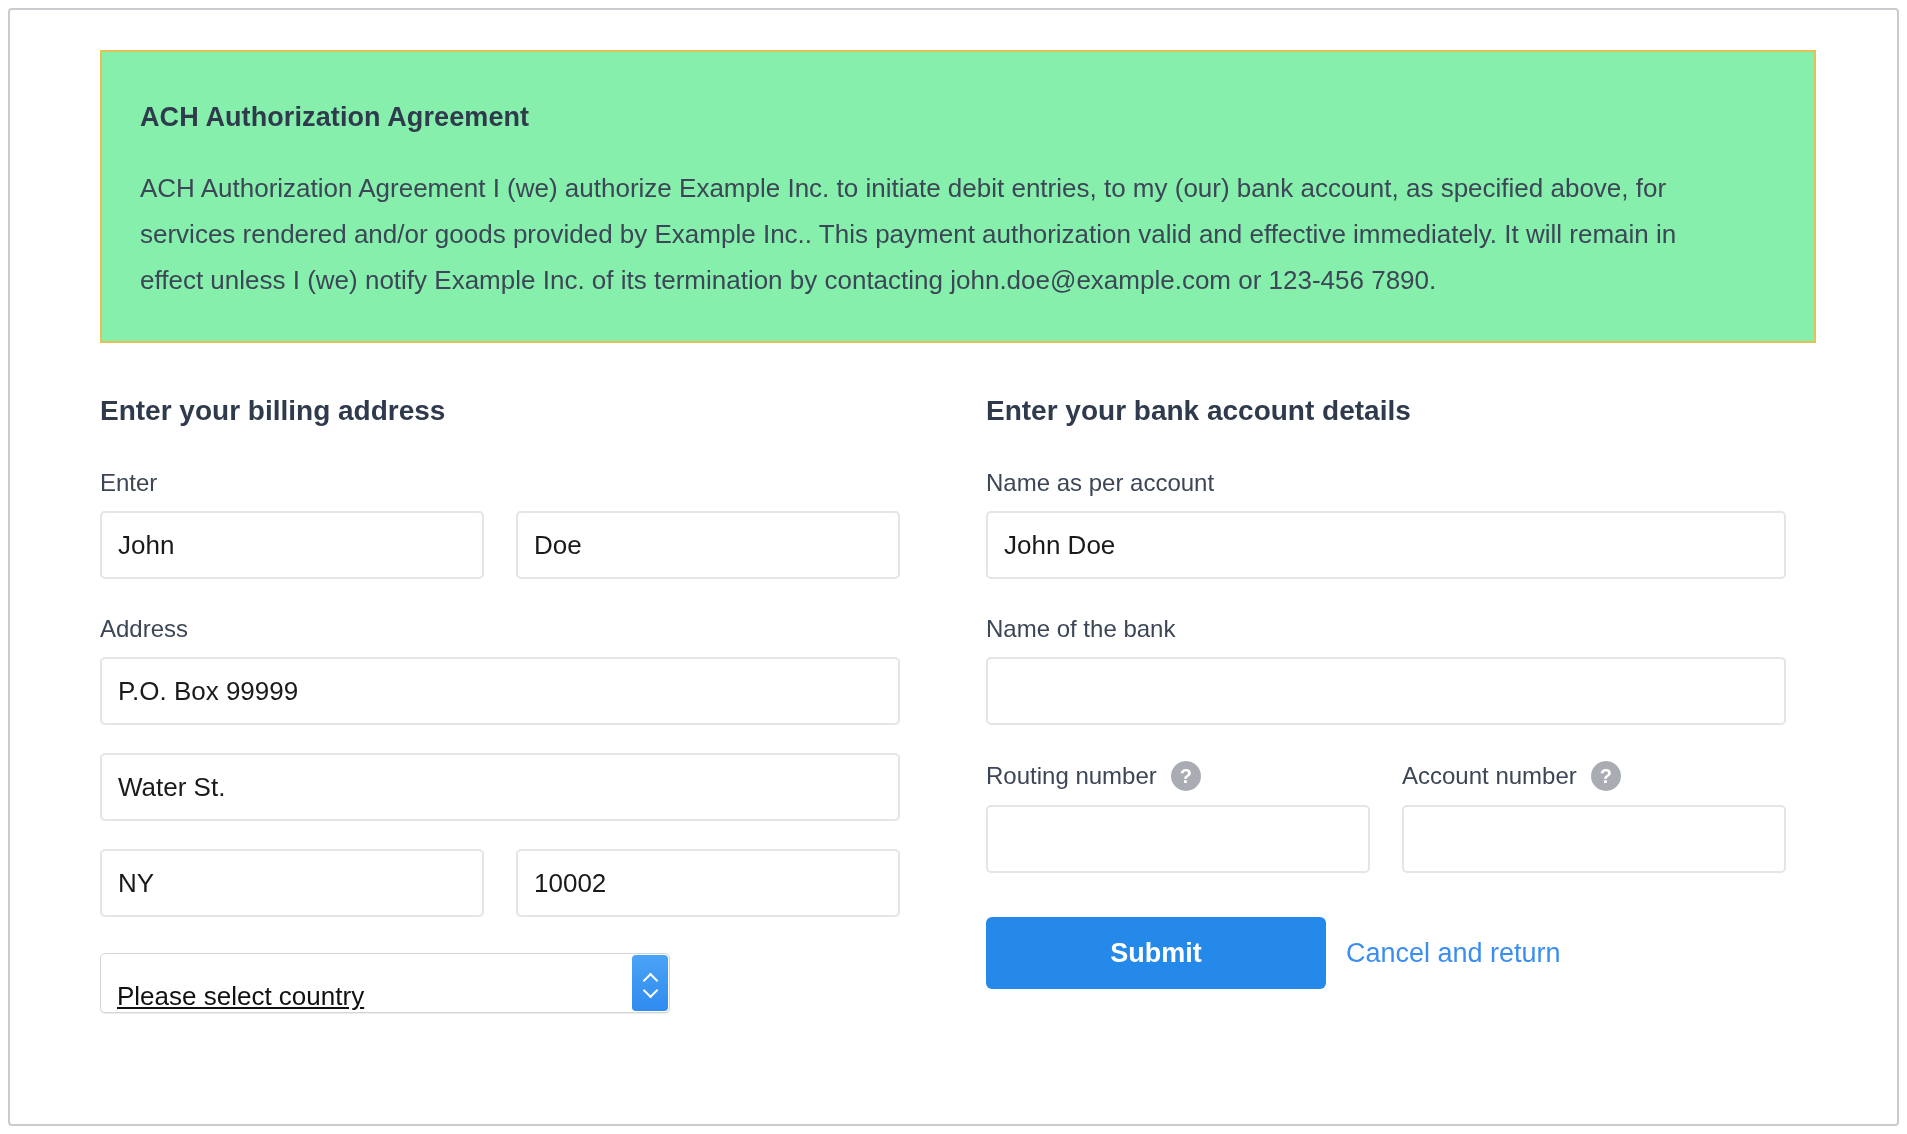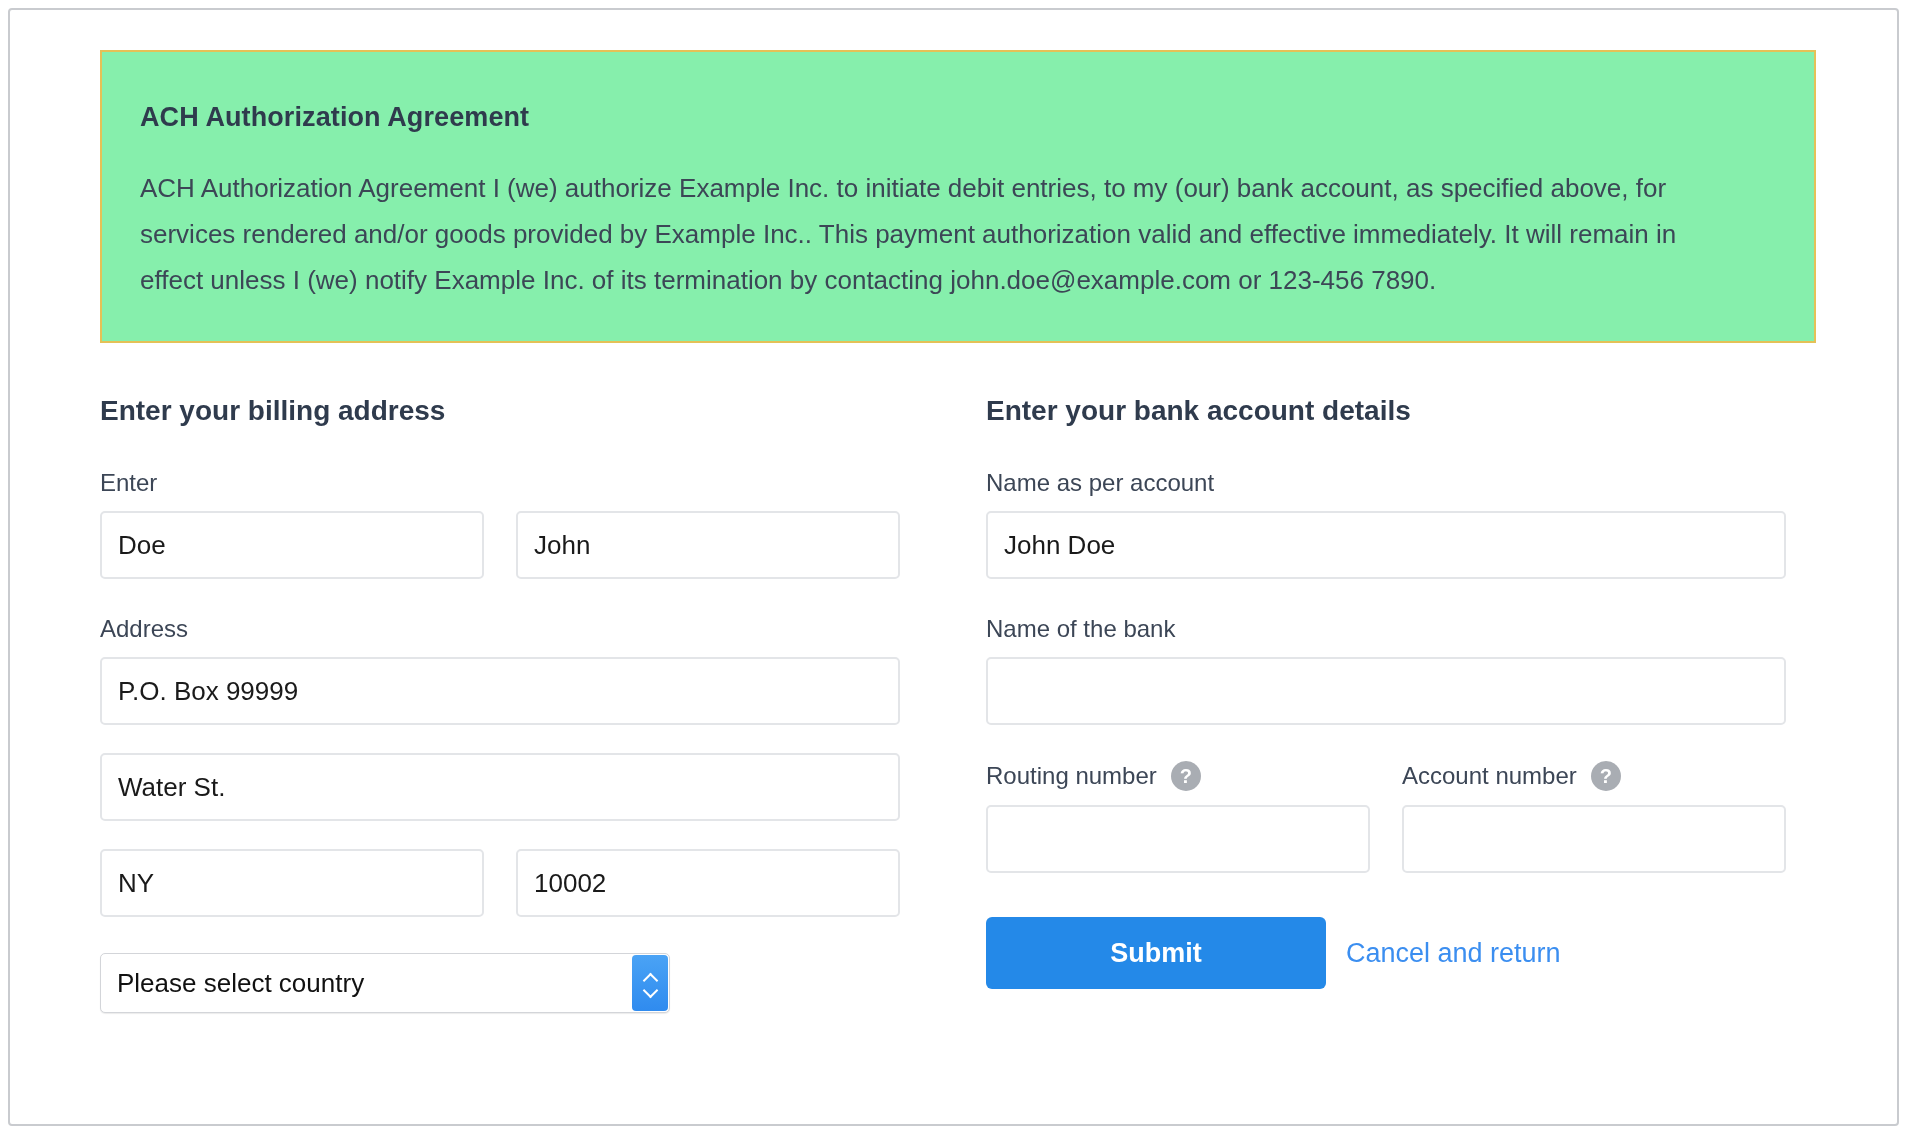--- a/index.html
+++ b/index.html
@@ -103,24 +103,25 @@
     height: 60px;
     margin-top: 36px;
   }
   .select-box {
     position: absolute; inset: 0;
     background: #ffffff;
     border: 1px solid #d3d5d9;
     border-radius: 5px;
     box-shadow: 0 1px 1px rgba(0,0,0,0.08);
     display: flex;
-    align-items: center;
+    align-items: flex-end;
     padding-left: 16px;
     font-size: 26px;
     color: #111111;
+    text-decoration: underline;
   }
   .select-stepper {
     position: absolute;
     right: 2px; top: 2px;
     width: 36px; height: 56px;
     background: linear-gradient(180deg, #4aa3f5 0%, #2f8bef 100%);
     border-radius: 4px;
     display: flex;
     flex-direction: column;
     align-items: center;
@@ -208,22 +209,22 @@
       <p class="notice-body">ACH Authorization Agreement I (we) authorize Example Inc. to initiate debit entries, to my (our) bank account, as specified above, for services rendered and/or goods provided by Example Inc.. This payment authorization valid and effective immediately. It will remain in effect unless I (we) notify Example Inc. of its termination by contacting john.doe@example.com or 123-456 7890.</p>
     </div>
 
     <div class="columns">
 
       <div class="col">
         <h3 class="col-heading">Enter your billing address</h3>
 
         <label class="field-label">Enter</label>
         <div class="row">
+          <input class="inp half" type="text" value="John" style="">
           <input class="inp half" type="text" value="Doe" style="">
-          <input class="inp half" type="text" value="John" style="">
         </div>
 
         <div class="gap-md"></div>
 
         <label class="field-label">Address</label>
         <input class="inp" type="text" value="P.O. Box 99999" style="">
 
         <div class="gap-sm"></div>
 
         <input class="inp" type="text" value="Water St." style="">

